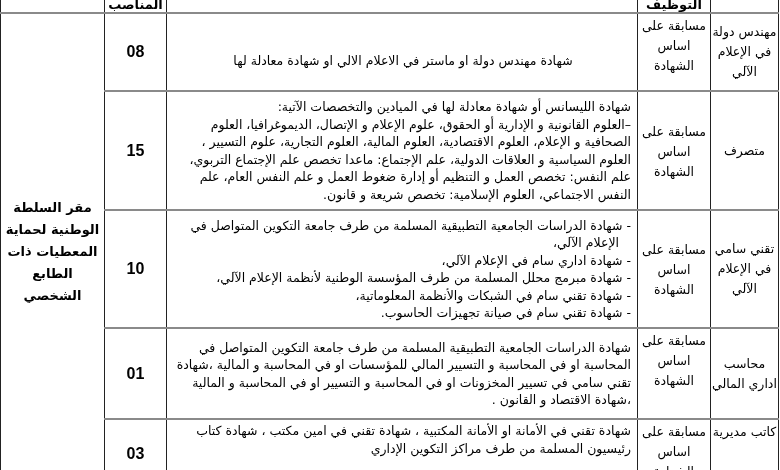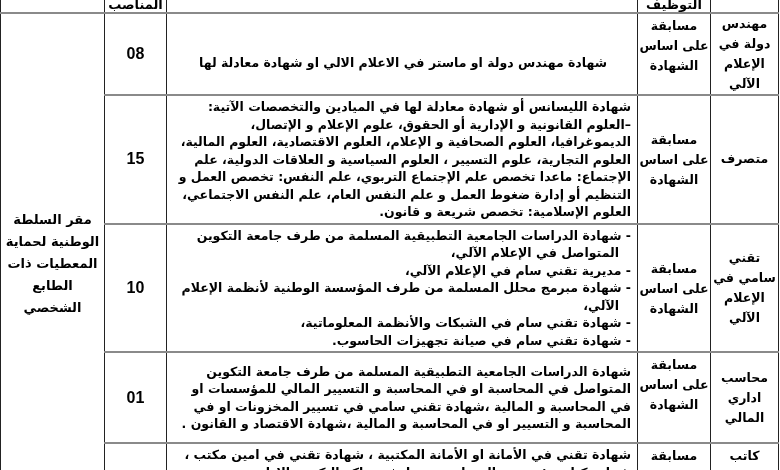--- a/index.html
+++ b/index.html
@@ -1,20 +1,20 @@
 <!DOCTYPE html>
 <html><head>
 <meta charset="utf-8">
 <style>
   html, body { margin: 0; padding: 0; background: #ffffff; }
   body { width: 780px; height: 470px; overflow: hidden; position: relative;
          font-family: "DejaVu Sans", "Liberation Sans", sans-serif; color: #000; }
   .page { position: absolute; left: 0; top: -12px; width: 780px; }
   table { border-collapse: collapse; width: 779px; table-layout: fixed; direction: rtl; }
-  td, th { border: 1.5px solid #222; vertical-align: middle; padding: 0; font-weight: bold; }
+  td, th { border: 1.5px solid #222; vertical-align: middle; padding: 0; }
   tr.hdr th { height: 23px; font-weight: bold; font-size: 13px; text-align: center; vertical-align: bottom; }
   tr.hdr th, tr.row td { border-bottom: 2.5px solid #8a8a8a; }
   .c-title { width: 66px; text-align: center; font-size: 12.5px; line-height: 20px; margin-left: 12px; }
   .c-mode  { width: 71px; text-align: center; font-size: 12.5px; line-height: 20px; vertical-align: top; padding-top: 2px; }
   .c-quals { text-align: right; font-size: 12.5px; line-height: 17.5px; padding: 2px 6px 2px 8px; }
   .c-count { width: 60px; text-align: center; font-weight: bold; font-size: 16px; font-family: "Liberation Sans", sans-serif; }
   .c-loc   { width: 102px; text-align: center; font-weight: bold; font-size: 13px; line-height: 22px; border-bottom: none !important; }
   .quals-list { list-style: none; margin: 0; padding: 0; }
   .quals-list li { padding-right: 12px; text-indent: -12px; }
   .quals-list li::before { content: "- "; }
@@ -58,21 +58,21 @@
     </td>
     <td class="c-count">15</td>
   </tr>
 
   <tr class="row" style="height:118px">
     <td class="c-title">تقني سامي في الإعلام الآلي</td>
     <td class="c-mode" style="vertical-align:middle">مسابقة على اساس الشهادة</td>
     <td class="c-quals">
       <ul class="quals-list">
         <li>شهادة الدراسات الجامعية التطبيقية المسلمة من طرف جامعة التكوين المتواصل في الإعلام الآلي،</li>
-        <li>مديرية تقني سام في الإعلام الآلي،</li>
+        <li>شهادة اداري سام في الإعلام الآلي،</li>
         <li>شهادة مبرمج محلل المسلمة من طرف المؤسسة الوطنية لأنظمة الإعلام الآلي،</li>
         <li>شهادة تقني سام في الشبكات والأنظمة المعلوماتية،</li>
         <li>شهادة تقني سام في صيانة تجهيزات الحاسوب.</li>
       </ul>
     </td>
     <td class="c-count">10</td>
   </tr>
 
   <tr class="row" style="height:91px">
     <td class="c-title">محاسب اداري المالي</td>

